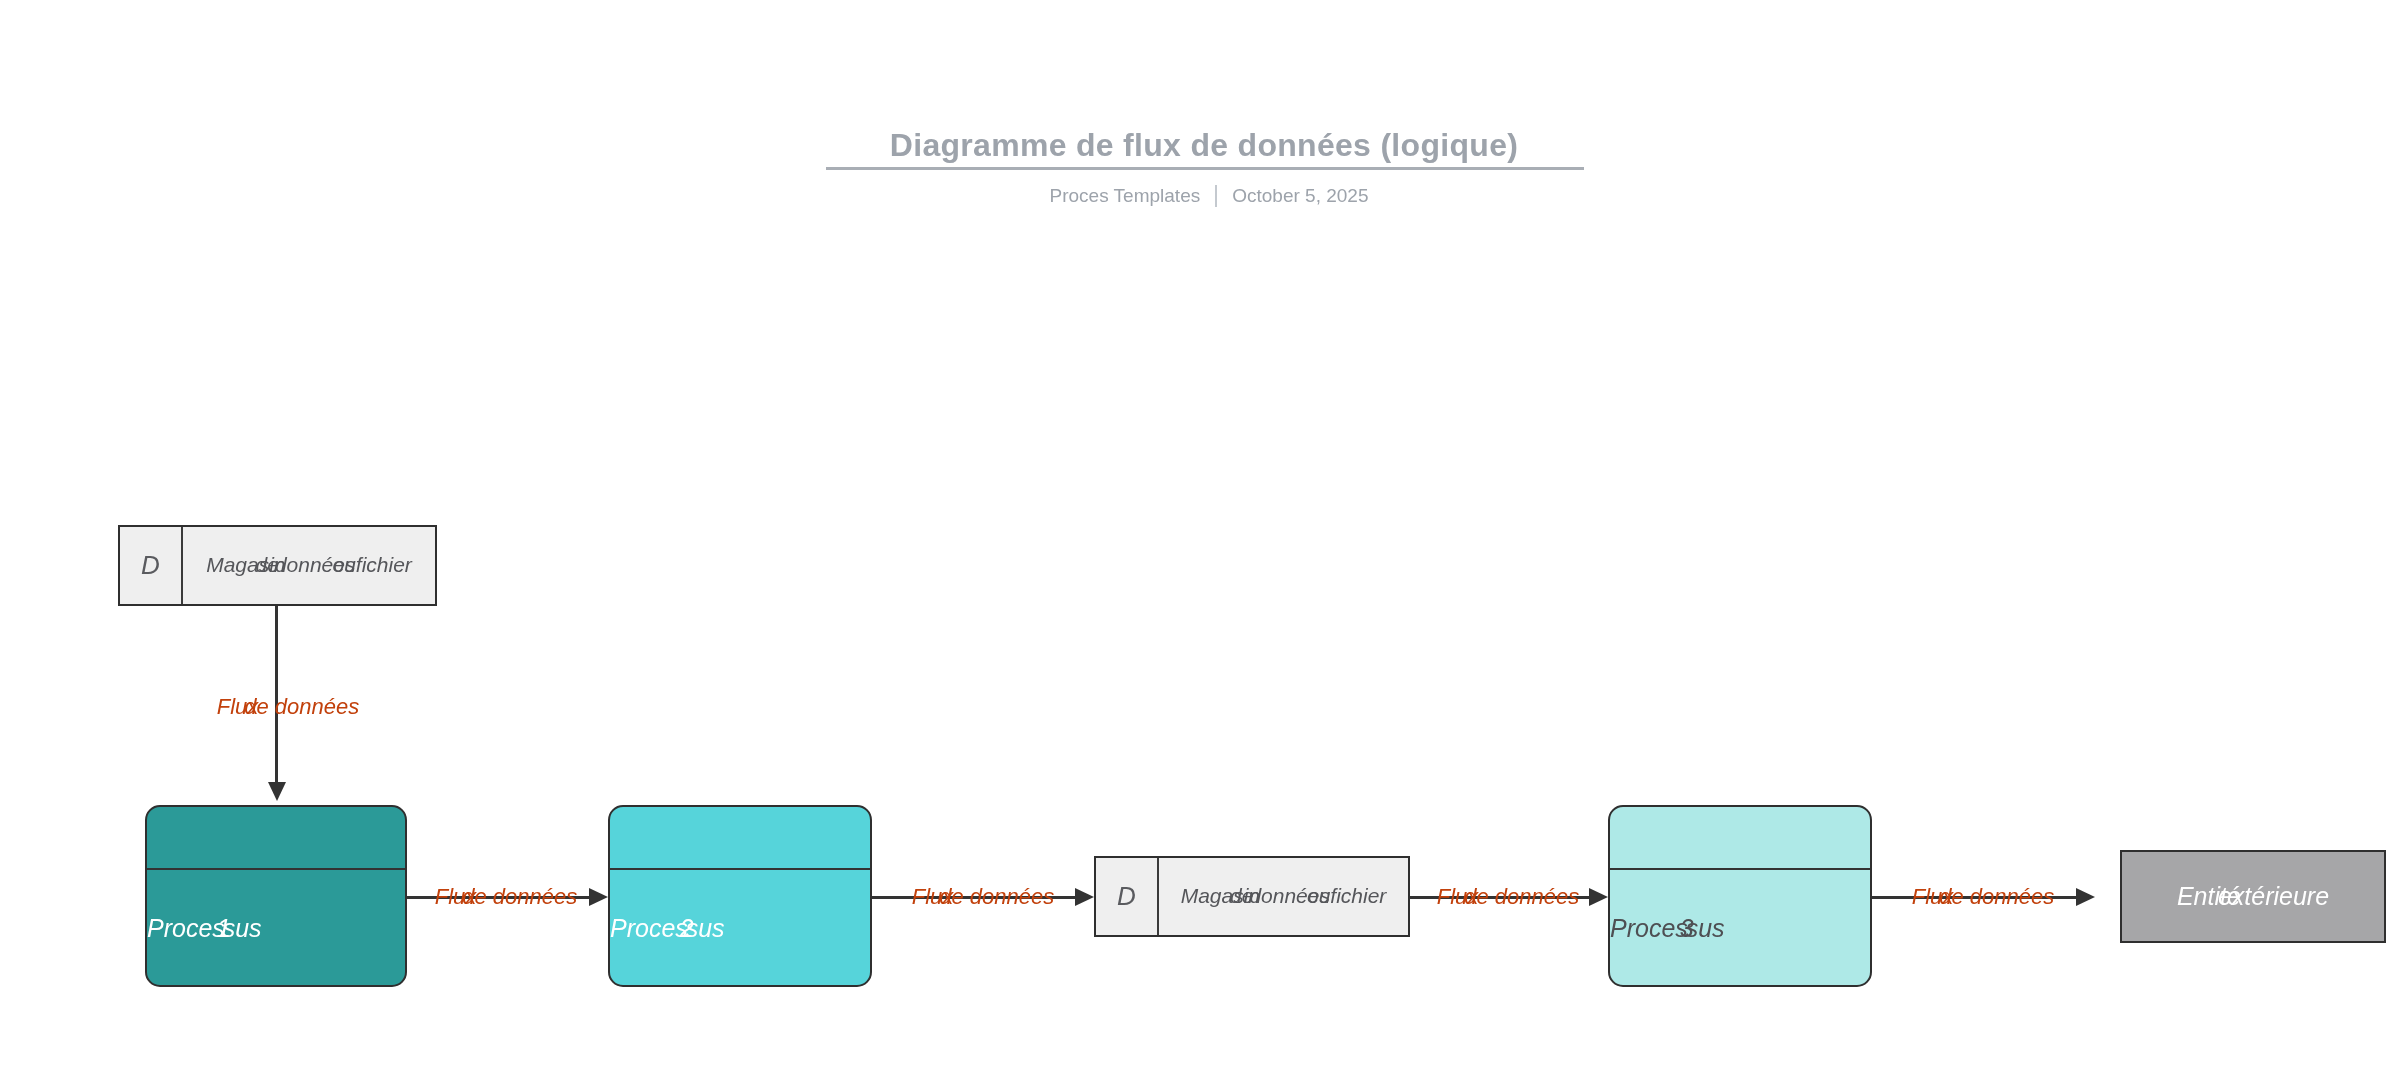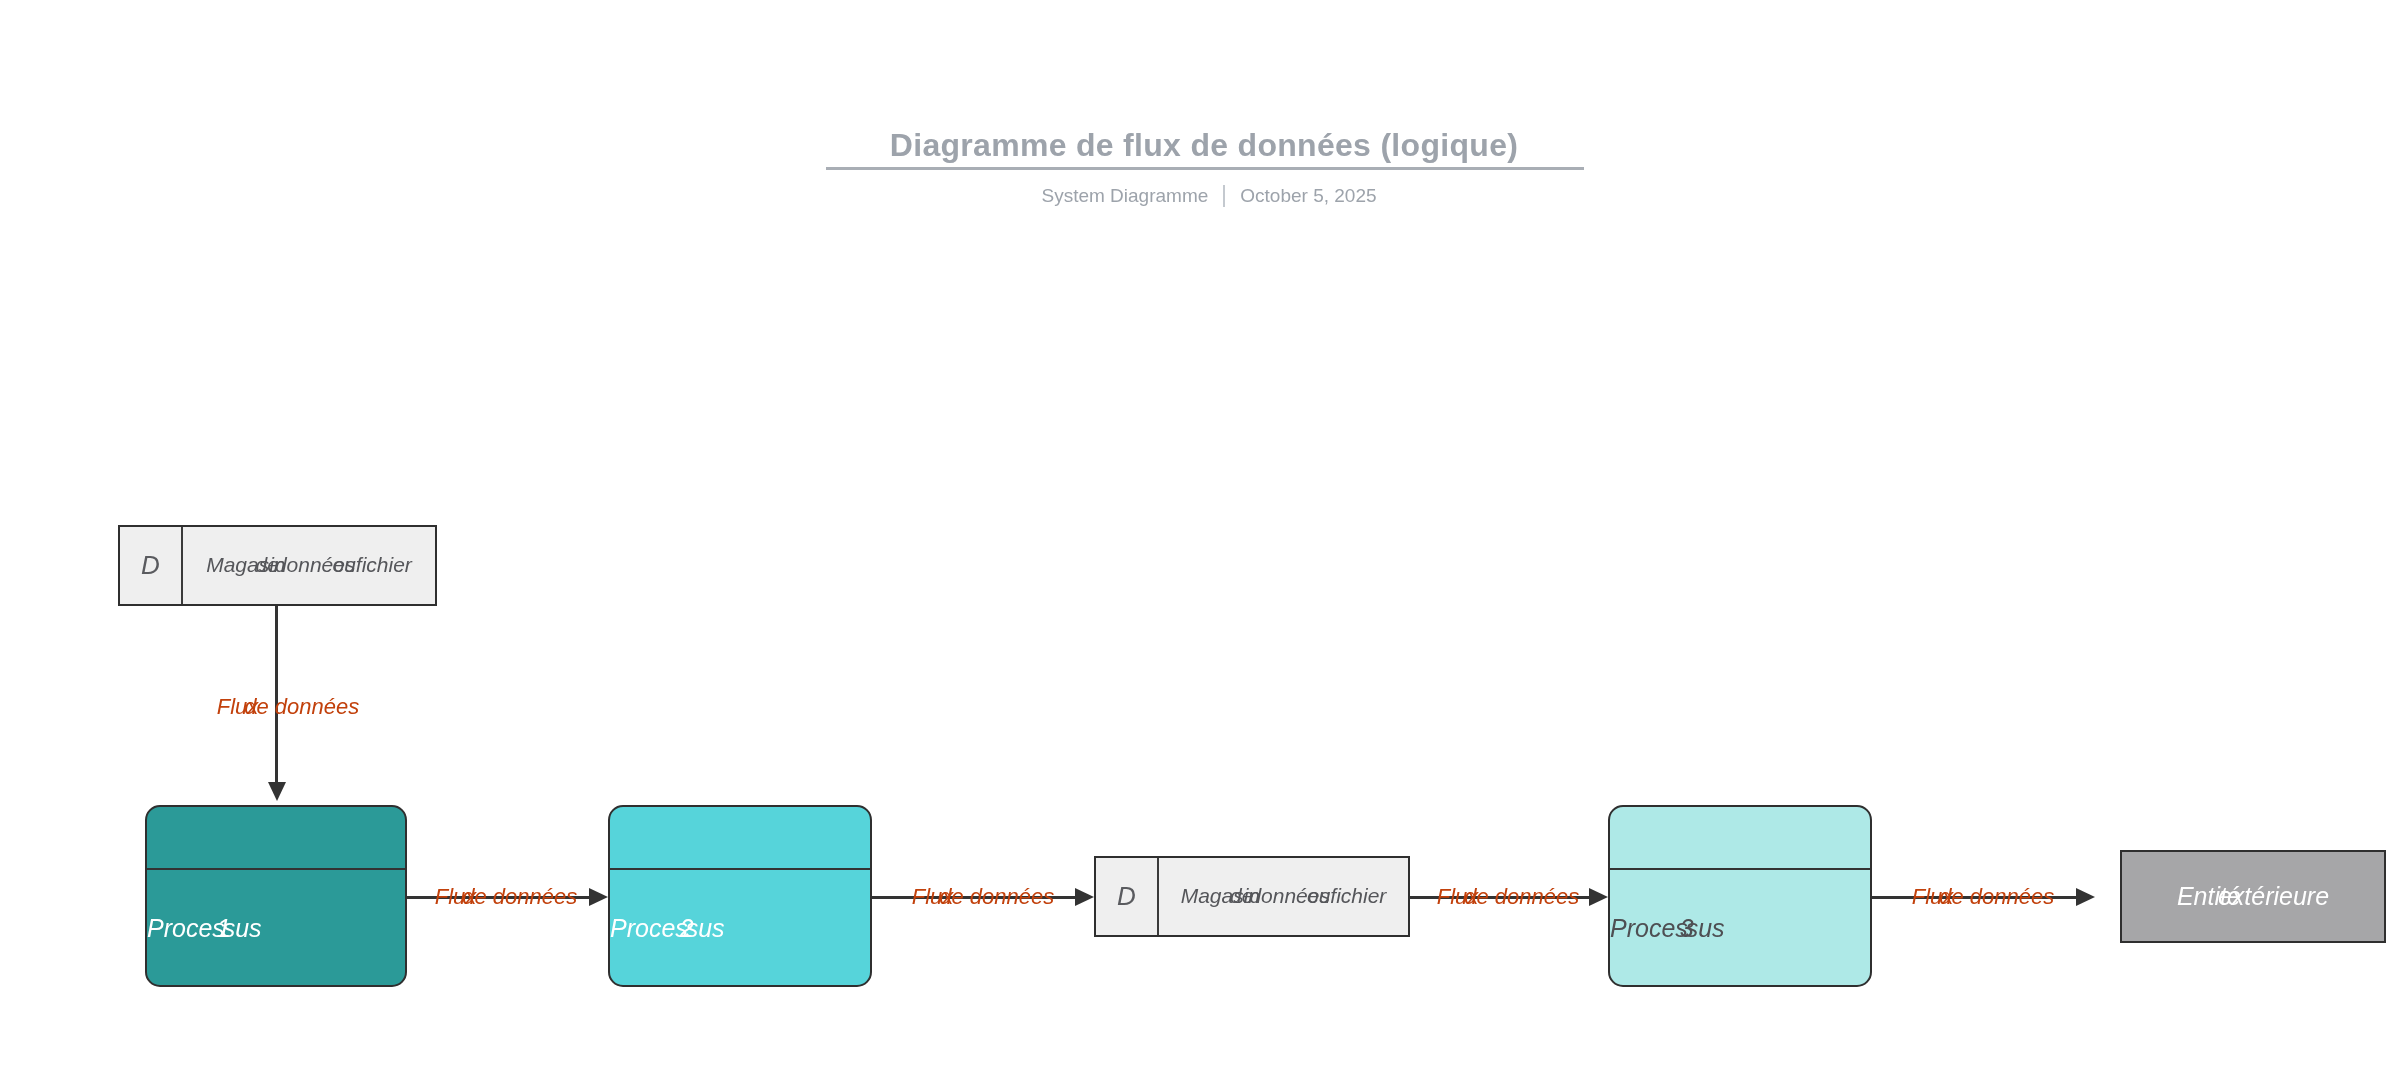--- a/index.html
+++ b/index.html
@@ -89,21 +89,21 @@
   .ove { margin-left:-23px; }
 </style>
 </head>
 <body>
 
 <div class="canvas">
 
   <div class="page-title">Diagramme de flux de données (logique)</div>
   <div class="title-underline"></div>
   <div class="subtitle-row">
-    <span>System Diagramme</span>
+    <span>Proces Templates</span>
     <span class="subtitle-sep"></span>
     <span>October 5, 2025</span>
   </div>
 
   <div class="datastore" style="left:118px; top:525px; width:319px; height:81px;">
     <div class="ds-letter">D</div>
     <div class="ds-label">
       <span>
         <span>Magasin</span><span class="ovs2">de</span><span class="ovs3">données</span><span class="ovs4">ou</span>
       </span>

